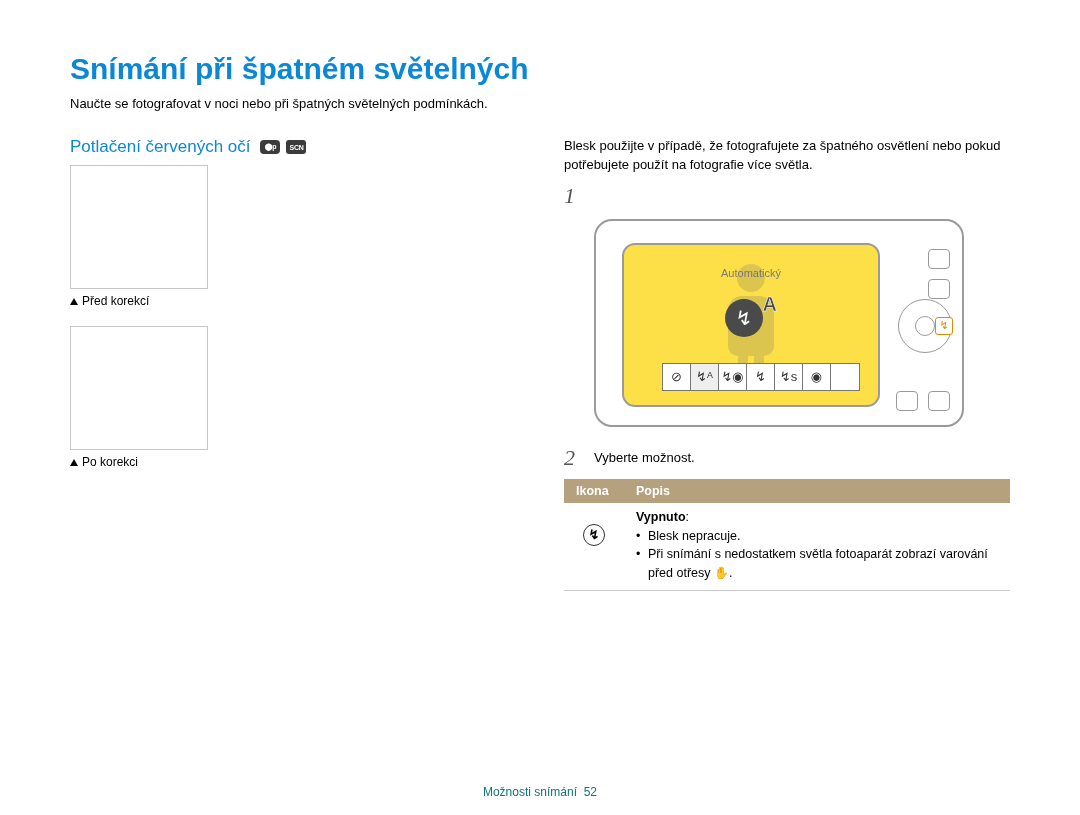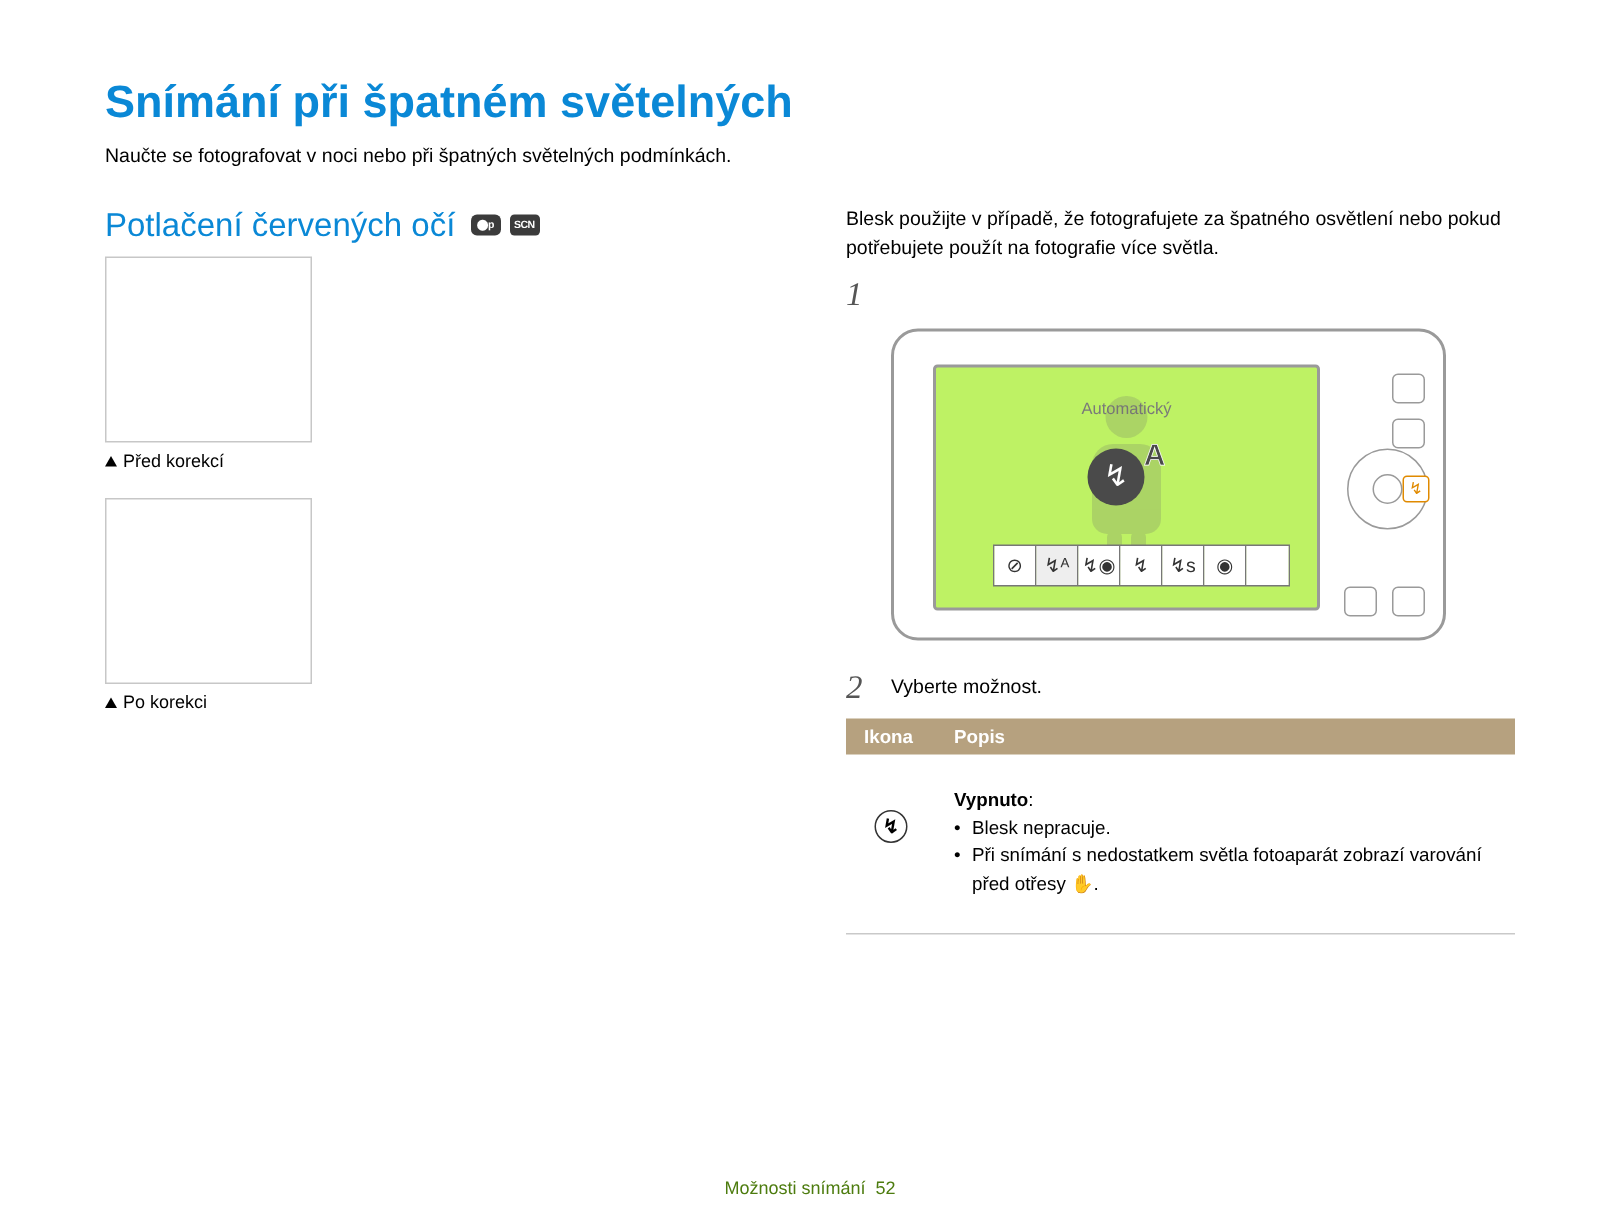--- a/index.html
+++ b/index.html
@@ -3,38 +3,38 @@
 <meta charset="utf-8">
 <style>
   * { box-sizing: border-box; margin: 0; padding: 0; }
   html, body { width: 1080px; height: 815px; background: #fff; font-family: Arial, Helvetica, sans-serif; color: #000; }
   .page { padding: 52px 70px 16px 70px; position: relative; height: 100%; }
   .title { color: #0a88d6; font-size: 30px; font-weight: 700; margin-bottom: 10px; }
   .subtitle { font-size: 13px; margin-bottom: 26px; }
   .cols { display: flex; gap: 48px; }
   .col { flex: 1 1 0; }
   .sec-head { display: flex; align-items: center; gap: 10px; margin-bottom: 6px; }
-  .sec-title { color: #0a88d6; font-size: 22px; font-weight: 500; }
+  .sec-title { color: #0a88d6; font-size: 17px; font-weight: 500; }
   .mode-icons { display: inline-flex; gap: 6px; align-items: center; }
   .mode-icon { width: 20px; height: 14px; border-radius: 3px; background: #3b3b3b; display: inline-flex; align-items: center; justify-content: center; color: #fff; font-size: 7px; font-weight: bold; letter-spacing: -0.3px; }
   .mode-icon.pill { border-radius: 4px; }
   .para { font-size: 13px; line-height: 1.45; margin-bottom: 10px; }
   .para b { font-weight: 700; }
   .photo-row { display: flex; gap: 18px; margin-top: 8px; flex-direction: column; }
   .photo-box { width: 138px; }
   .photo { width: 138px; height: 124px; border: 1px solid #c7c7c7; background: #fff; }
   .caption { font-size: 12px; margin-top: 5px; display: flex; align-items: center; gap: 4px; }
   .tri-up { width: 0; height: 0; border-left: 4px solid transparent; border-right: 4px solid transparent; border-bottom: 7px solid #000; display: inline-block; }
   .step { display: flex; gap: 12px; margin-top: 8px; margin-bottom: 10px; }
   .step-num { font-family: Georgia, 'Times New Roman', serif; font-style: italic; font-size: 22px; color: #555; line-height: 1; width: 18px; }
   .step-text { font-size: 13px; padding-top: 3px; }
   .inline-icon { display: inline-block; border: 1px solid #aaa; border-radius: 2px; padding: 0 3px; font-size: 11px; line-height: 14px; vertical-align: middle; }
   .camera-wrap { margin: 12px 0 20px 30px; }
   .camera { width: 370px; height: 208px; border: 2px solid #9a9a9a; border-radius: 18px; position: relative; background: #fff; }
-  .screen { position: absolute; left: 26px; top: 22px; width: 258px; height: 164px; border: 2px solid #9a9a9a; background: #bef264; border-radius: 3px; overflow: hidden; }
+  .screen { position: absolute; left: 26px; top: 22px; width: 258px; height: 164px; border: 2px solid #9a9a9a; background: #fde047; border-radius: 13px; overflow: hidden; }
   .ghost { position: absolute; left: 50%; top: 49%; transform: translate(-50%,-50%); width: 72px; height: 118px; opacity: 0.22; }
   .ghost-head { width: 28px; height: 28px; border-radius: 50%; background: #6b6b6b; margin: 0 auto; }
   .ghost-body { width: 46px; height: 60px; background: #6b6b6b; border-radius: 14px 14px 10px 10px; margin: 4px auto 0 auto; }
   .ghost-legs { display:flex; justify-content:center; gap:6px; margin-top:-2px;}
   .ghost-leg { width:10px; height:22px; background:#6b6b6b; border-radius:4px;}
   .flash-badge { position: absolute; left: 50%; top: 48px; transform: translateX(-50%); width: 52px; height: 52px; }
   .flash-circle { width: 38px; height: 38px; border-radius: 50%; background: #4a4a4a; display: flex; align-items: center; justify-content: center; position: absolute; left: 0; top: 6px; }
   .flash-a { position: absolute; right: 0; top: 0; font-weight: 900; font-size: 20px; color: #4a4a4a; -webkit-text-stroke: 0.5px #fff; }
   .bolt-big { color: #fff; font-size: 20px; }
   .auto-label { position: absolute; left: 0; right: 0; top: 22px; text-align: center; font-size: 11px; color: #7a7a7a; }
@@ -45,28 +45,28 @@
   .cam-btns { position: absolute; right: 12px; top: 28px; display: flex; flex-direction: column; gap: 10px; align-items: center; }
   .cam-btn { width: 22px; height: 20px; border: 1.5px solid #9a9a9a; border-radius: 4px; }
   .dpad { position: absolute; right: 10px; top: 78px; width: 54px; height: 54px; border: 1.5px solid #9a9a9a; border-radius: 50%; }
   .dpad::after { content:""; position:absolute; left:50%; top:50%; width:18px; height:18px; border:1.5px solid #9a9a9a; border-radius:50%; transform:translate(-50%,-50%); }
   .dpad-mark { position:absolute; right:-2px; top:50%; transform:translateY(-50%); width:18px; height:18px; border:1.5px solid #e08a00; border-radius:3px; display:flex; align-items:center;justify-content:center; font-size:11px; color:#e08a00; background:#fff;}
   .cam-bot { position:absolute; right:12px; bottom:14px; display:flex; gap:10px;}
   .table { width: 100%; border-collapse: collapse; font-size: 12.5px; margin-top: 6px; }
   .table thead th { background: #b6a17f; color: #fff; font-weight: 700; text-align: left; padding: 5px 12px; }
   .table thead th:first-child { width: 60px; }
   .table thead tr { border:none; }
-  .table td { padding: 23px 12px; vertical-align: top; border-bottom: 1px solid #c9c9c9; }
+  .table td { padding: 7px 12px; vertical-align: top; border-bottom: 1px solid #c9c9c9; }
   .table td:first-child { width: 60px; text-align: center; }
   .icon-bolt-off { display:inline-flex; width:22px; height:22px; border:1.5px solid #333; border-radius:50%; align-items:center;justify-content:center; font-size:13px; font-weight:bold; position:relative; top:14px;}
   .bullets { list-style: none; padding-left: 0; margin-top: 3px; }
   .bullets li { position: relative; padding-left: 12px; line-height: 1.5; }
   .bullets li::before { content: "•"; position: absolute; left: 0; top: 0; }
   .hand-icon { font-size: 12px; }
-  .footer { position: absolute; left: 0; right: 0; bottom: 16px; text-align: center; font-size: 12px; color: #4d7c0f; }
+  .footer { position: absolute; left: 0; right: 0; bottom: 16px; text-align: center; font-size: 12px; color: #0f766e; }
 </style>
 </head>
 <body>
 
 <div class="page">
   <h1 class="title">Snímání při špatném světelných</h1>
   <p class="subtitle">Naučte se fotografovat v noci nebo při špatných světelných podmínkách.</p>
 
   <div class="cols">
 

